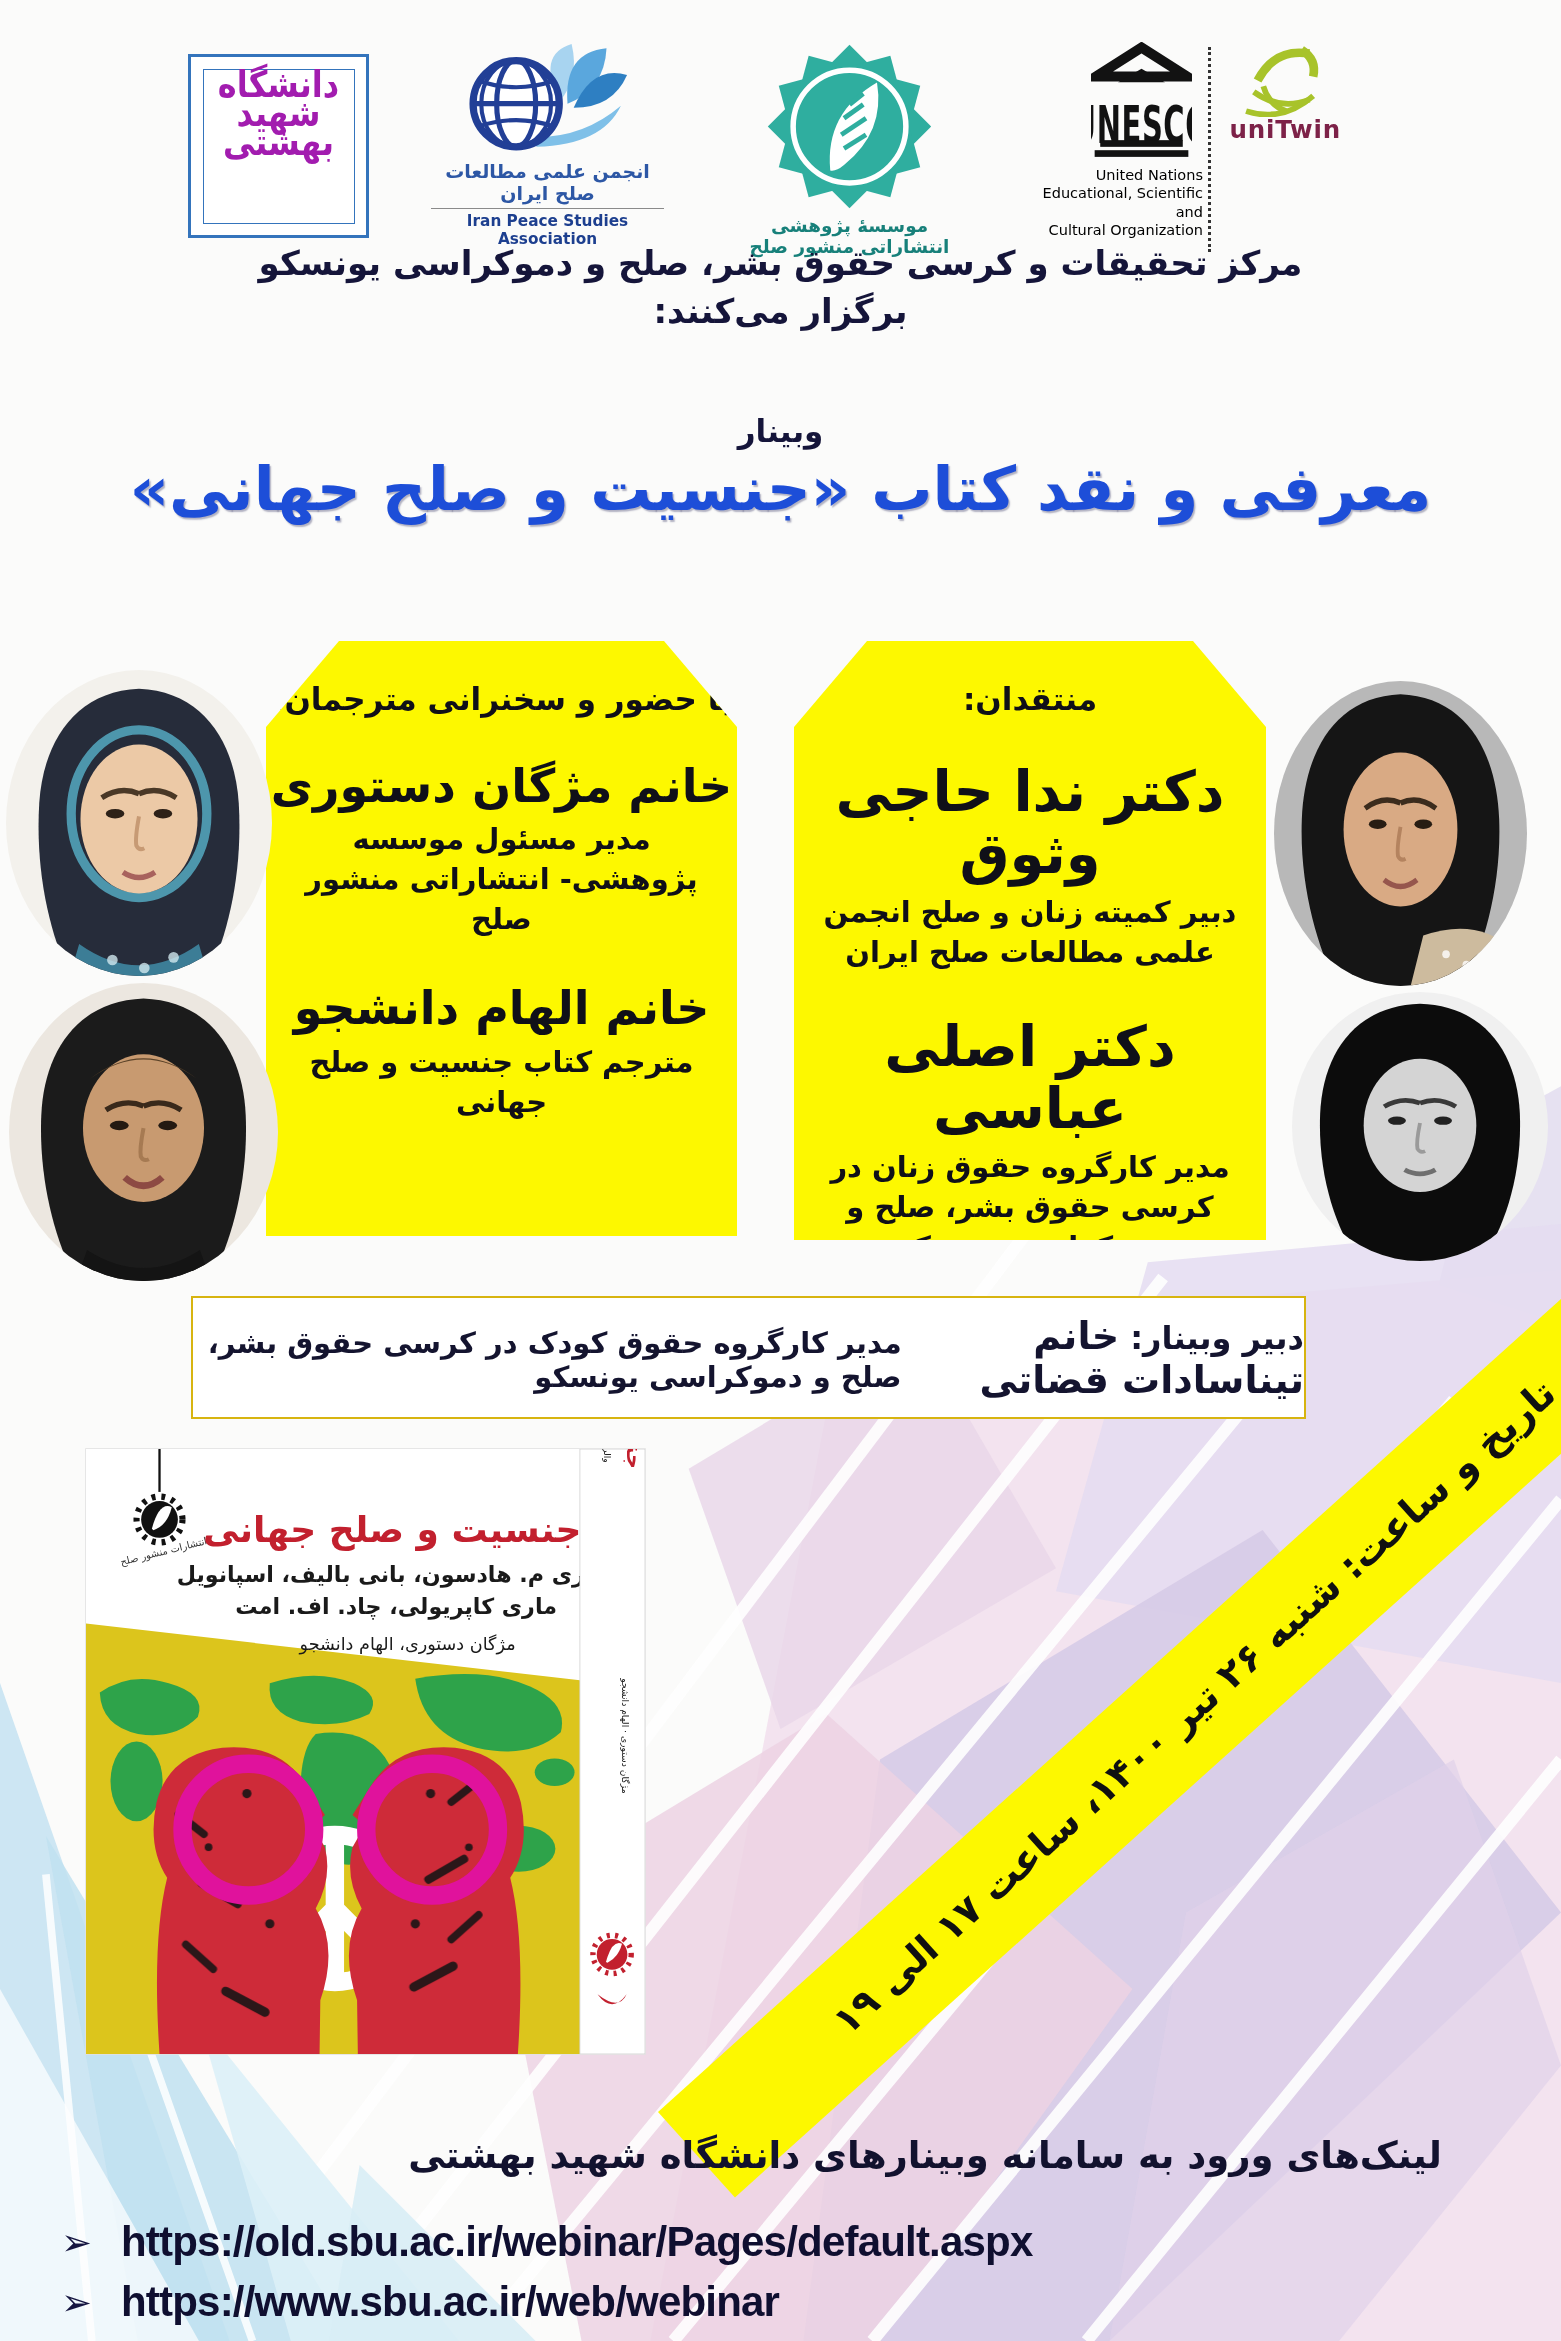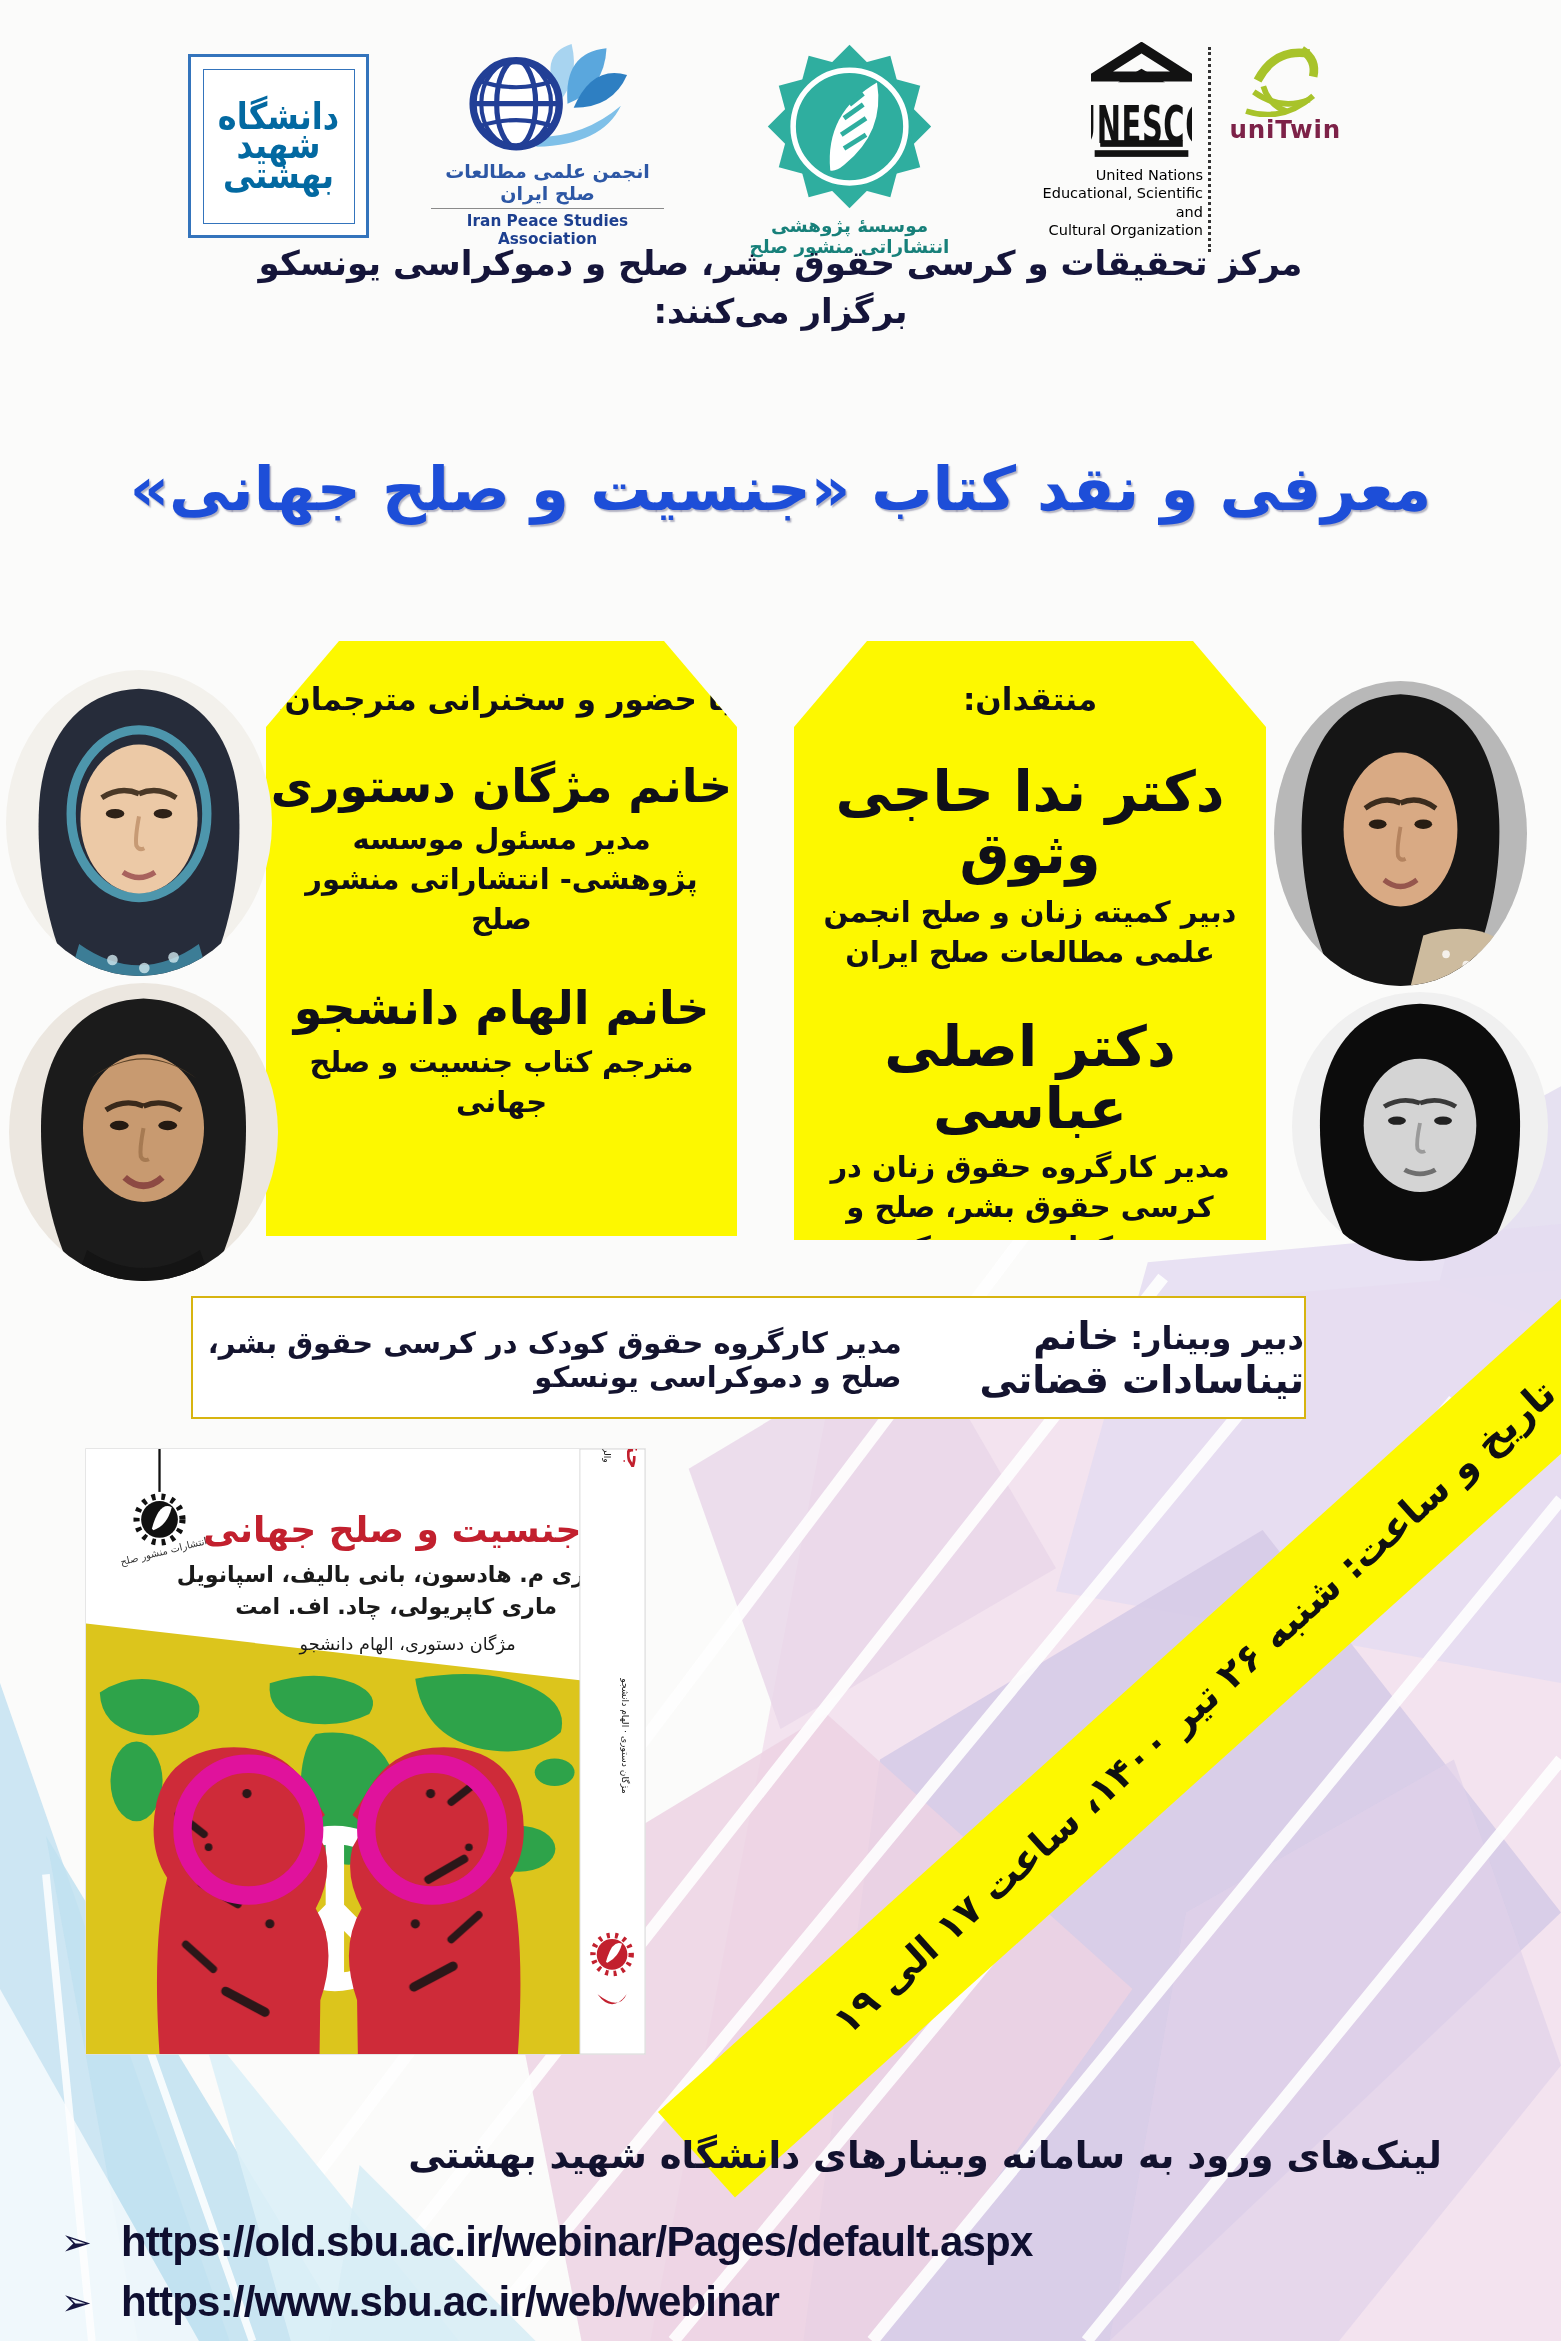--- a/index.html
+++ b/index.html
@@ -7,21 +7,21 @@
     position:relative;width:1561px;height:2342px;overflow:hidden;
     background:#fbfbfa;
     font-family:"DejaVu Sans", sans-serif;
     color:#16163c;
   }
   .abs{position:absolute;}
   
   .sbu-logo{left:188px;top:54px;width:175px;height:178px;border:3.8px solid #3474bc;background:#fff;
     display:flex;align-items:center;justify-content:center;}
   .sbu-inner{border:1.5px solid #3474bc;width:150px;height:153px;display:flex;flex-direction:column;
-    align-items:center;justify-content:center;color:#0369a1;font-weight:bold;line-height:.92;}
+    align-items:center;color:#a21caf;font-weight:bold;line-height:.92;}
   .sbu-inner span{font-size:32px;transform:scaleY(1.15);}
   .ipsa-logo{left:425px;top:40px;width:245px;height:205px;text-align:center;}
   .ipsa-fa{color:#2d57a5;font-weight:bold;font-size:19px;margin-top:1.5px;}
   .ipsa-divider{height:0.8px;background:#8a8a8a;margin:4.6px 6.1px 3.1px 6.1px;}
   .ipsa-en{color:#1d3f8f;font-weight:bold;font-size:15.3px;}
   .pub-logo{left:746px;top:44px;width:207px;height:237px;text-align:center;}
   .pub-caption{color:#17807a;font-weight:bold;font-size:18.4px;margin-top:3.1px;}
   .unesco-block{left:1042px;top:42px;width:161px;text-align:right;}
   .unesco-lines{font-size:14.5px;color:#000000;line-height:1.28;margin-top:7.7px;}
   .dotted-sep{left:1208px;top:47px;height:205px;width:0;border-left:3.8px dotted #333;}
@@ -186,20 +186,21 @@
       </g>
     </svg>
     <div class="unitwin-word">uniTwin</div>
   </div>
 
   <div class="abs header-lines">
     <div class="h-line">مرکز تحقیقات و کرسی حقوق بشر، صلح و دموکراسی یونسکو</div>
     <div class="h-line">برگزار می‌کنند:</div>
   </div>
 
+  <div class="abs kicker">وبینار</div>
   <div class="abs main-title">معرفی و نقد کتاب «جنسیت و صلح جهانی»</div>
 
   <div class="abs ybox ybox-left">
     <div class="ybox-heading">با حضور و سخنرانی مترجمان:</div>
     <div class="p-name">خانم مژگان دستوری</div>
     <div class="p-role">مدیر مسئول موسسه پژوهشی- انتشاراتی منشور صلح</div>
     <div class="p-name">خانم الهام دانشجو</div>
     <div class="p-role">مترجم کتاب جنسیت و صلح جهانی</div>
   </div>
 

